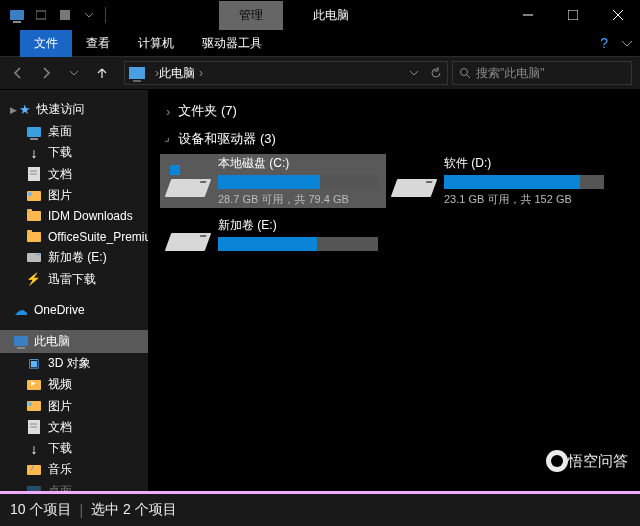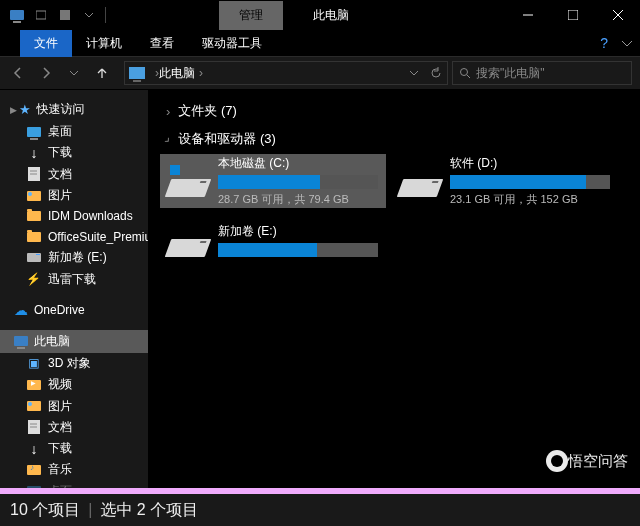--- a/index.html
+++ b/index.html
@@ -49,33 +49,33 @@
 .cube-ico{color:#5eb5ff;font-size:12px}
 .video-ico{width:14px;height:10px;background:#ffb84d;border-radius:1px;position:relative}
 .video-ico:after{content:"▶";position:absolute;font-size:6px;color:#fff;left:4px;top:-1px}
 .img-ico{width:14px;height:10px;background:#ffb84d;border-radius:1px;position:relative}
 .img-ico:after{content:"";position:absolute;width:4px;height:4px;background:#5eb5ff;border-radius:50%;top:1px;left:1px}
 .music-ico{width:14px;height:10px;background:#ffb84d;border-radius:1px;position:relative}
 .music-ico:after{content:"♪";position:absolute;font-size:8px;color:#3a7fc4;left:3px;top:-2px}
 .main{flex:1;background:#000;padding:8px 0 0 8px;position:relative}
 .main .ghead{display:flex;align-items:center;color:#fff;font-size:13px;padding:4px 0 6px 10px}
 .main .ghead .disc{margin-right:8px;color:#888}
-.drives{display:flex;flex-wrap:wrap;gap:6px;padding-left:4px}
+.drives{display:flex;flex-wrap:wrap;padding-left:4px}
 .drive{width:226px;height:54px;display:flex;align-items:center;padding:4px 8px;gap:10px}
 .drive.sel{background:#595959}
 .drive .dico{width:40px;height:32px;position:relative;flex-shrink:0}
 .drive .dico .body{width:40px;height:18px;background:#d8d8d8;position:absolute;bottom:0;transform:skewX(-20deg);border-radius:1px}
 .drive .dico .body:after{content:"";position:absolute;width:6px;height:2px;background:#666;top:2px;right:4px}
 .drive .dico .flag{width:10px;height:10px;position:absolute;top:0;left:2px}
 .drive .dinfo{flex:1}
 .drive .dname{color:#fff;font-size:12px;margin-bottom:3px}
 .drive .dbar{width:100%;height:14px;background:#555;margin-bottom:3px;position:relative}
 .drive .dbar .fill{height:100%;background:#0a84d6}
 .drive .dtxt{color:#bbb;font-size:11px}
-.status{position:absolute;bottom:0;left:0;right:0;height:24px;background:#191919;display:flex;align-items:center;padding:16px 10px;color:#eee;font-size:16px;border-top:6px solid #f0abfc;gap:8px}
+.status{position:absolute;bottom:0;left:0;right:0;height:24px;background:#191919;display:flex;align-items:center;padding:16px 10px;color:#eee;font-size:14px;border-top:3px solid #f0abfc;gap:8px}
 .status .sep{color:#666}
 .watermark{position:absolute;right:12px;bottom:30px;color:#fff;font-size:15px;display:flex;align-items:center;gap:0;opacity:.92;text-shadow:0 1px 3px rgba(0,0,0,.8)}
 .watermark .logo{width:22px;height:22px;background:#fff;border-radius:50%;position:relative}
 .watermark .logo:after{content:"";position:absolute;width:12px;height:12px;background:#000;border-radius:50%;top:5px;left:5px}
 svg{display:block}
 </style>
 </head>
 <body>
 
 <div class="titlebar">
@@ -117,22 +117,22 @@
         <svg width="10" height="10">
           <line x1="0" y1="0" x2="10" y2="10" stroke="#fff"></line>
           <line x1="10" y1="0" x2="0" y2="10" stroke="#fff"></line>
         </svg>
       </div>
   </div>
 </div>
 
 <div class="ribbon-tabs">
   <div class="tab active">文件</div>
+  <div class="tab">查看</div>
   <div class="tab">计算机</div>
-  <div class="tab">查看</div>
   <div class="tab">驱动器工具</div>
   <div class="expand">
       <svg width="10" height="10">
         <path d="M0 3 L5 8 L10 3" fill="none" stroke="#999"></path>
       </svg>
     </div>
   <div class="help">?</div>
 </div>
 
 <div class="addr">

